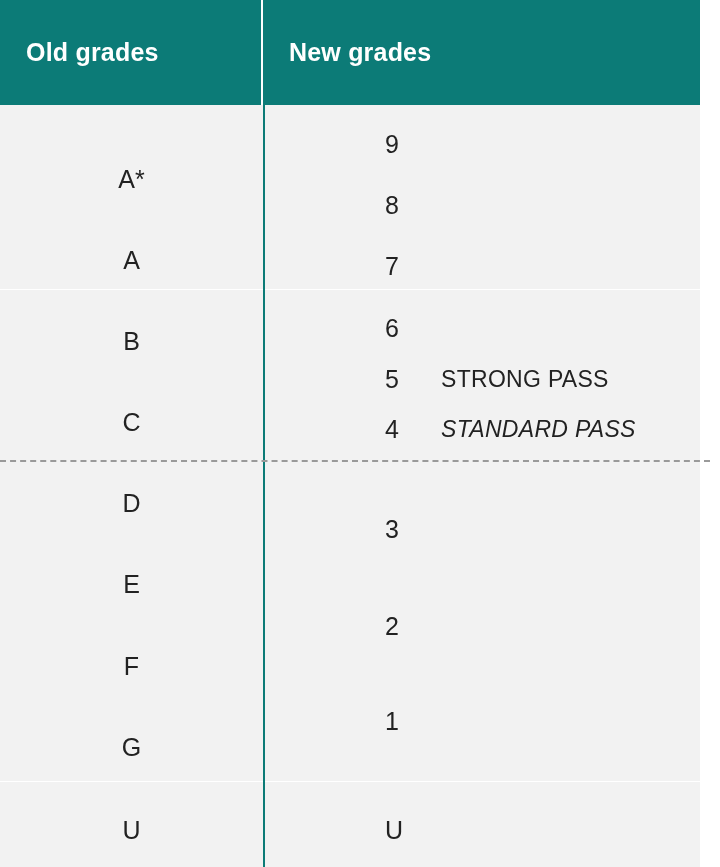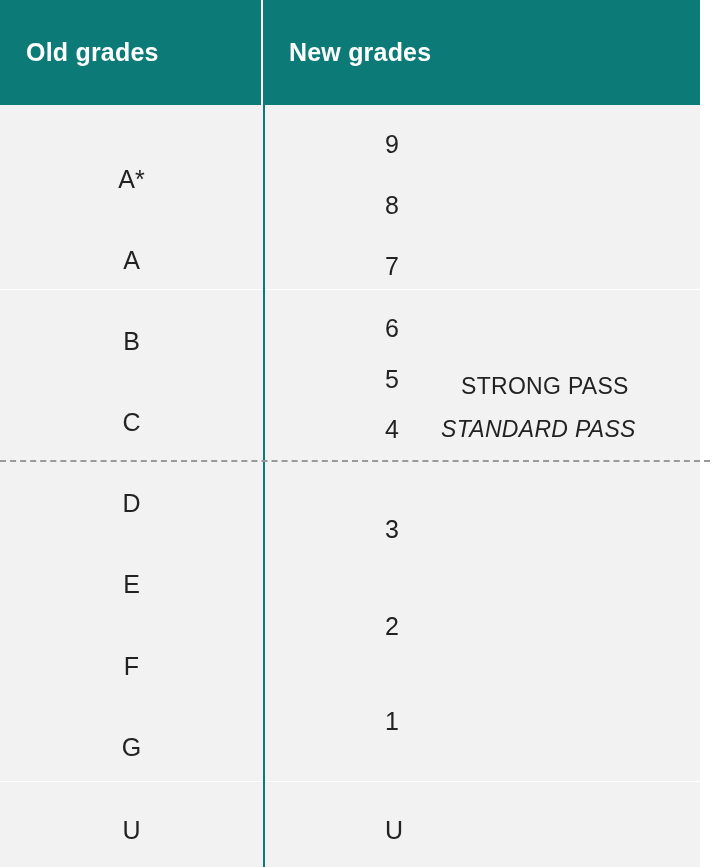--- a/index.html
+++ b/index.html
@@ -155,19 +155,19 @@
     <div class="new-grade" style="top:88px;">8</div>
     <div class="new-grade" style="top:149px;">7</div>
     <div class="new-grade" style="top:211px;">6</div>
     <div class="new-grade" style="top:262px;">5</div>
     <div class="new-grade" style="top:312px;">4</div>
     <div class="new-grade" style="top:412px;">3</div>
     <div class="new-grade" style="top:509px;">2</div>
     <div class="new-grade" style="top:604px;">1</div>
     <div class="new-grade" style="top:713px;">U</div>
 
-    <div class="pass-label" style="top:270px;margin-left:20px;">STRONG PASS</div>
+    <div class="pass-label" style="top:263px;">STRONG PASS</div>
     <div class="pass-label" style="top:313px;font-style:italic;">STANDARD PASS</div>
 
   </div>
 
   <div class="edge-right"></div>
 </div>
 
 </body></html>

